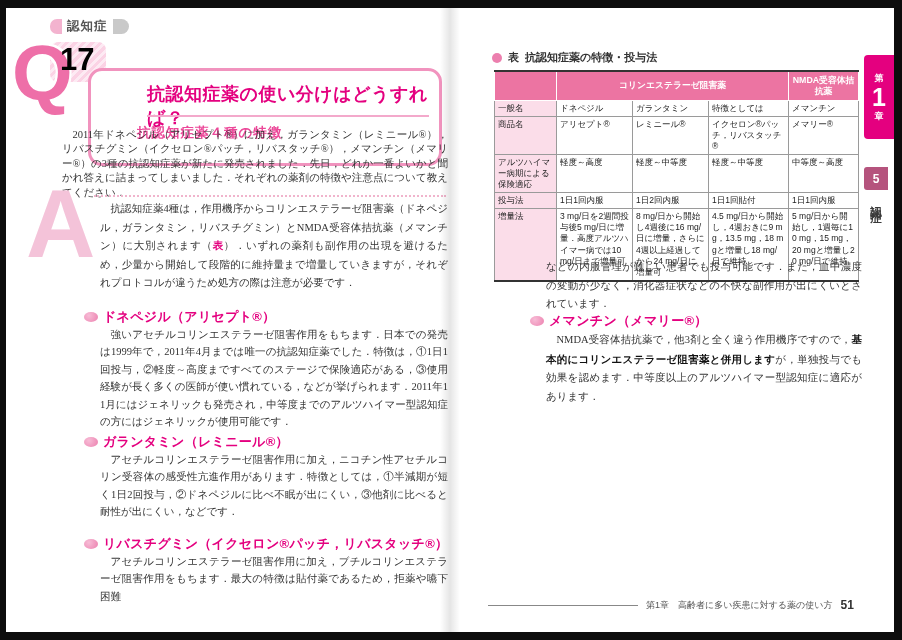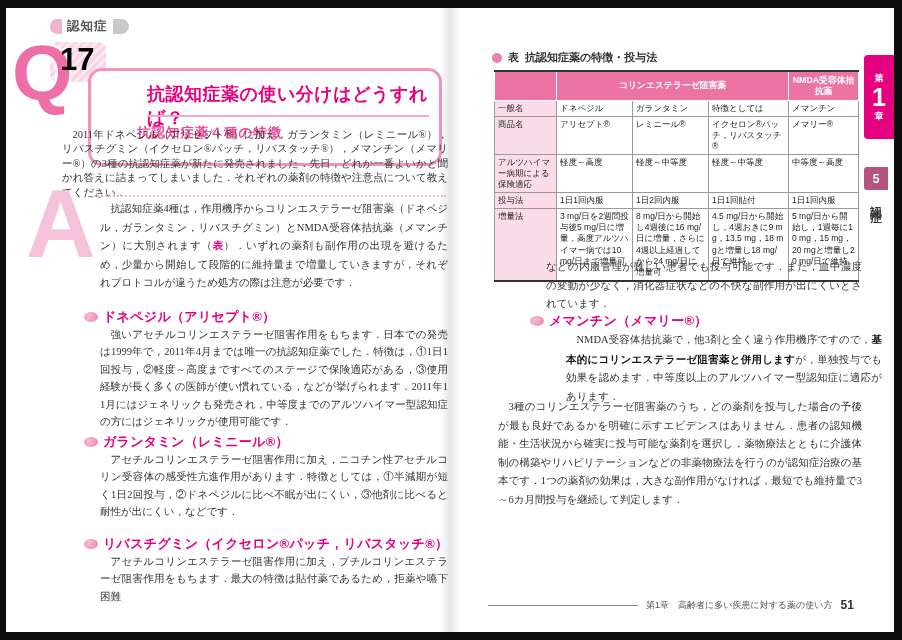--- a/index.html
+++ b/index.html
@@ -89,21 +89,21 @@
     background:#ec74a2;color:#fff;text-align:center;vertical-align:middle;
     font-weight:bold;font-size:8.8px;border-color:#fff;border-top:none;height:24px;
   }
   .dtable td.lbl{background:#fbdde9;}
   .r-para{
     position:absolute;font-family:"Liberation Serif","DejaVu Serif",serif;color:#333;
     font-size:10.5px;line-height:1.77;text-align:justify;word-break:break-all;
   }
   .cont-para{left:540px;top:250px;width:316px;text-indent:0;}
   .sec4-h{left:524px;top:304px;}
-  .sec4-b{left:560px;top:322px;width:316px;text-indent:1em;}
+  .sec4-b{left:540px;top:322px;width:316px;text-indent:1em;}
   .closing{left:492px;top:390px;width:364px;text-indent:1em;}
   
   .footer{position:absolute;top:589px;height:16px;font-size:9px;color:#555;}
   .footer-left{left:20px;width:420px;display:flex;align-items:center;gap:10px;}
   .footer-right{left:482px;width:378px;display:flex;align-items:center;gap:8px;}
   .pg-num{font-size:12px;font-weight:bold;color:#333;}
   .foot-rule{flex:1;height:1px;background:#888;}
   .foot-rule-fixed{width:150px;height:1px;background:#888;}
   
   .chapter-tab{
@@ -230,21 +230,20 @@
   </table>
 
   <div class="r-para cont-para">などの内服管理が難しい患者でも投与可能です．また，血中濃度の変動が少なく，消化器症状などの不快な副作用が出にくいとされています．</div>
 
   <div class="sec-head sec4-h" style="left:524px;">
     <span class="sec-bullet"></span>
     <span>メマンチン（メマリー®）</span>
   </div>
   <p class="r-para sec4-b" style="margin:0;"><span>NMDA受容体拮抗薬で，他3剤と全く違う作用機序ですので，</span><span class="bold-sans">基本的にコリンエステラーゼ阻害薬と併用します</span><span>が，単独投与でも効果を認めます．中等度以上のアルツハイマー型認知症に適応があります．</span></p>
 
-  <div class="r-para closing">3種のコリンエステラーゼ阻害薬のうち，どの薬剤を投与した場合の予後が最も良好であるかを明確に示すエビデンスはありません．患者の認知機能・生活状況から確実に投与可能な薬剤を選択し，薬物療法とともに介護体制の構築やリハビリテーションなどの非薬物療法を行うのが認知症治療の基本です．1つの薬剤の効果は，大きな副作用がなければ，最短でも維持量で3～6カ月間投与を継続して判定します．</div>
 
   <div class="footer footer-right">
     <span class="foot-rule-fixed"></span>
     <span>第1章　高齢者に多い疾患に対する薬の使い方</span>
     <span class="pg-num">51</span>
   </div>
 
   <div class="chapter-tab">
     <span class="sm">第</span>
     <span class="lg">1</span>

